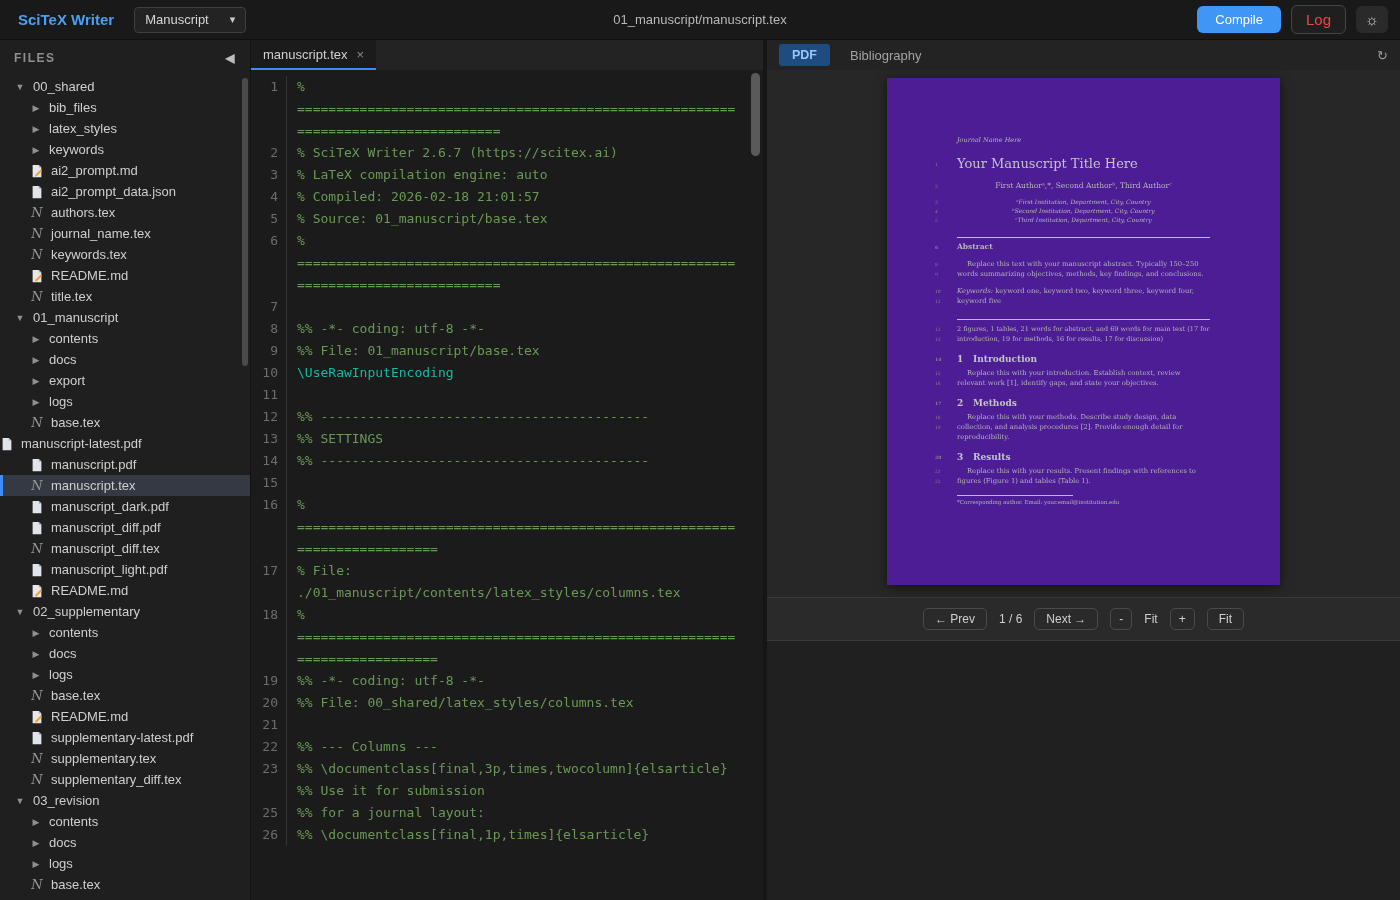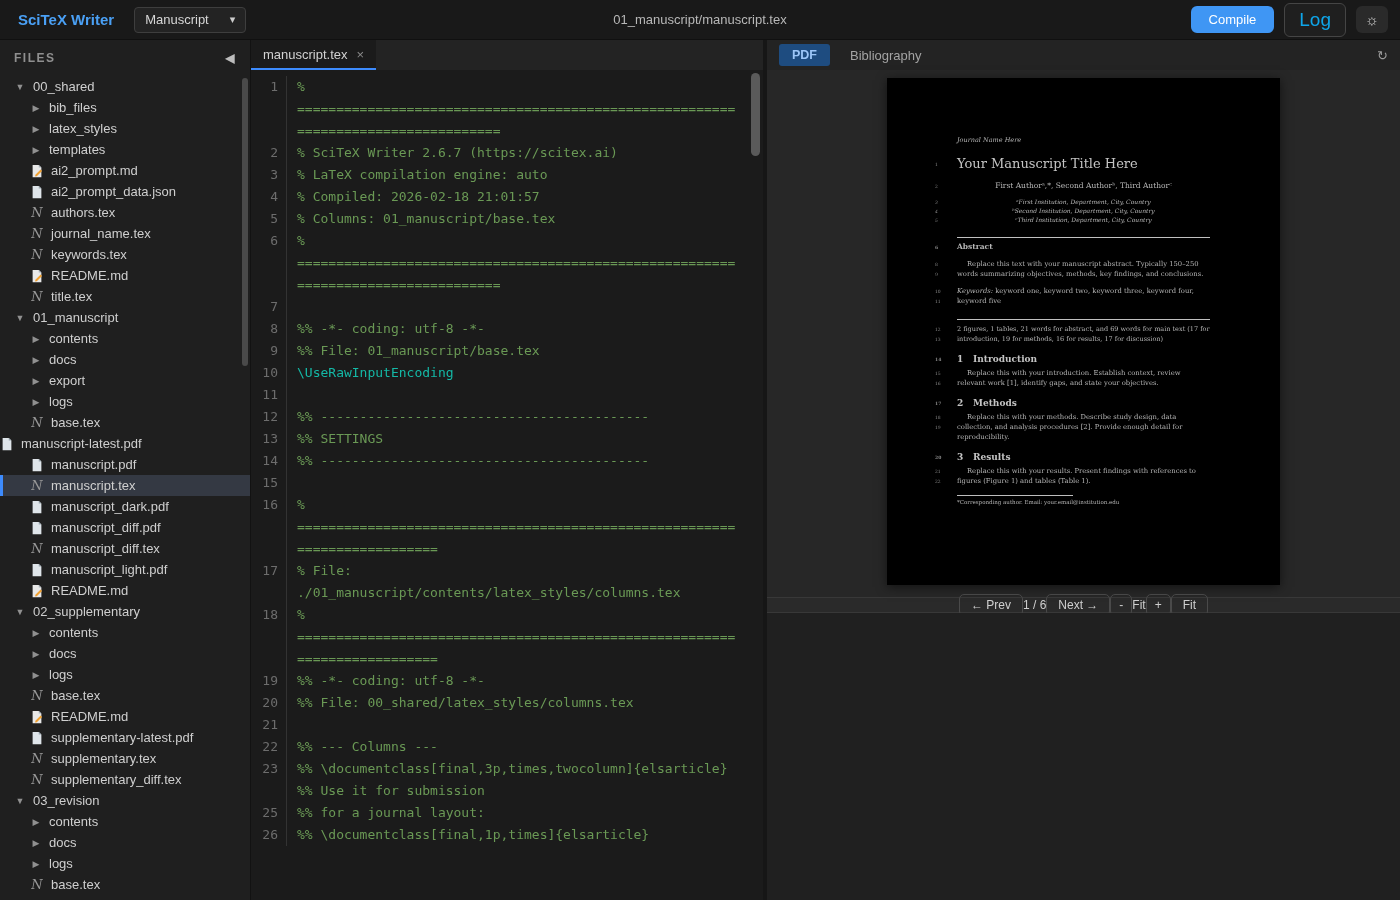--- a/index.html
+++ b/index.html
@@ -11,22 +11,22 @@
     padding:0 12px; border-bottom:1px solid #101010; }
   .brand { color:#4aa0f5; font-weight:bold; font-size:15px; margin-left:6px; }
   .doc-select { margin-left:20px; width:112px; height:26px; background:#232323;
     border:1px solid #3e3e3e; border-radius:4px; color:#d6d6d6; font-size:13px;
     display:flex; align-items:center; padding:0 10px; cursor:pointer; }
   .doc-select .chev { margin-left:auto; font-size:11px; color:#cccccc; }
   .top-title { position:absolute; left:50%; transform:translateX(-50%); color:#b8b8b8; font-size:13px; }
   .top-actions { margin-left:auto; display:flex; align-items:center; gap:10px; }
   .btn-compile { background:#3f96f4; color:#ffffff; border:none; border-radius:6px;
     font-size:13px; padding:6px 18px; cursor:pointer; }
-  .btn-log { background:#1f1f1f; color:#0ea5e9; border:1px solid #454545; border-radius:6px;
-    font-size:19px; padding:5px 14px; cursor:pointer; }
+  .btn-log { background:#1f1f1f; color:#ef4444; border:1px solid #454545; border-radius:6px;
+    font-size:15px; padding:5px 14px; cursor:pointer; }
   .btn-theme { background:#2a2a2a; color:#d6d6d6; border:none; border-radius:6px;
     font-size:15px; width:32px; height:27px; cursor:pointer; }
 
   
   .main { display:flex; height:860px; }
 
   
   .side { width:250px; background:#1f1f1f; position:relative; overflow:hidden; flex:none; }
   .files-header { height:36px; display:flex; align-items:center; padding:0 14px;
     color:#8f8f8f; font-size:12px; font-weight:bold; letter-spacing:1.5px; }
@@ -64,21 +64,21 @@
   .right { flex:1; display:flex; flex-direction:column; background:#202020; }
   .pdf-header { height:30px; background:#232323; display:flex; align-items:center;
     padding:0 12px; flex:none; }
   .pdf-tab { background:#1e4c80; color:#9cc6f8; font-weight:bold; font-size:12.5px;
     border-radius:3px; padding:4px 13px; cursor:pointer; }
   .bib-tab { color:#a3a3a3; font-size:13px; margin-left:20px; cursor:pointer; }
   .refresh { margin-left:auto; color:#9a9a9a; font-size:13px; cursor:pointer; }
   .viewer { height:527px; background:#272727; display:flex; justify-content:center; flex:none; }
 
   
-  .page { width:393px; height:507px; margin-top:8px; background:#000000; color:#b6b6b6;
+  .page { width:393px; height:507px; margin-top:8px; background:#4c1d95; color:#b6b6b6;
     font-family:"DejaVu Serif", serif; padding:58px 70px 0 70px; position:relative;
     box-shadow:0 2px 10px rgba(0,0,0,.55); overflow:hidden; }
   .pblock { position:relative; }
   .mnum { position:absolute; left:-22px; top:1px; font-size:4.5px; color:#888888;
     white-space:pre-line; }
   .journal { font-style:italic; font-size:6.5px; margin-bottom:13px; }
   .p-title { font-size:13px; text-align:left; color:#c4c4c4; margin-bottom:11px; line-height:13px; }
   .authors { font-size:7.5px; text-align:center; margin-bottom:7px; line-height:9px; }
   .affil { font-style:italic; font-size:6px; text-align:center; white-space:pre-line;
     line-height:9px; }
@@ -89,23 +89,23 @@
   .kw { font-size:6.8px; line-height:10px; margin-top:7px; }
   .kw i { font-style:italic; }
   .stats { font-size:6.5px; line-height:10px; margin-top:4px; }
   .h-sec { font-weight:bold; font-size:9px; color:#c4c4c4; margin:10px 0 4px 0; line-height:10px; }
   .h-sec .snum { display:inline-block; width:16px; }
   .foot { margin-top:9px; }
   .foot-rule { border-top:0.8px solid #bdbdbd; width:46%; margin-bottom:3px; }
   .foot-text { font-size:5.5px; line-height:7px; }
 
   
-  .pdf-toolbar { height:16px; background:#2a2a2a; border-top:1px solid #383838;
+  .pdf-toolbar { height:44px; background:#2a2a2a; border-top:1px solid #383838;
     border-bottom:1px solid #383838; display:flex; align-items:center; justify-content:center;
-    gap:0; flex:none; }
+    gap:12px; flex:none; }
   .tb-btn { background:transparent; border:1px solid #4a4a4a; border-radius:5px;
     color:#cfcfcf; font-size:12px; padding:3px 11px; cursor:pointer;
     font-family:"Liberation Sans", sans-serif; }
   .tb-btn.sq { padding:3px 8px; }
   .tb-text { color:#cfcfcf; font-size:12px; }
   .pdf-rest { flex:1; background:#202020; }
 </style>
 </head>
 <body>
 
@@ -138,21 +138,21 @@
         <div class="trow" style="padding-left: 30px;">
           <span class="arr">▶</span>
           <span>bib_files</span>
         </div>
         <div class="trow" style="padding-left: 30px;">
           <span class="arr">▶</span>
           <span>latex_styles</span>
         </div>
         <div class="trow" style="padding-left: 30px;">
           <span class="arr">▶</span>
-          <span>templates</span>
+          <span>keywords</span>
         </div>
         <div class="trow" style="padding-left: 30px;">
           <span class="fic">
             <svg width="14" height="14" viewBox="0 0 16 16">
               <path d="M3 1h7l3 3v11H3z" fill="#e8e8e8"></path>
               <path d="M10 1v3h3z" fill="#aab4bc"></path>
               <path d="M6.2 12.4l6-6 1.6 1.6-6 6-2 .4z" fill="#f0a030"></path>
             </svg>
           </span>
           <span>ai2_prompt.md</span>
@@ -369,21 +369,21 @@
         <div class="cl">
           <div class="ln">3</div>
           <div class="ct com">% LaTeX compilation engine: auto</div>
         </div>
         <div class="cl">
           <div class="ln">4</div>
           <div class="ct com">% Compiled: 2026-02-18 21:01:57</div>
         </div>
         <div class="cl">
           <div class="ln">5</div>
-          <div class="ct com">% Columns: 01_manuscript/base.tex</div>
+          <div class="ct com">% Source: 01_manuscript/base.tex</div>
         </div>
         <div class="cl">
           <div class="ln">6</div>
           <div class="ct com">% ==================================================================================</div>
         </div>
         <div class="cl">
           <div class="ln">7</div>
           <div class="ct com"></div>
         </div>
         <div class="cl">

